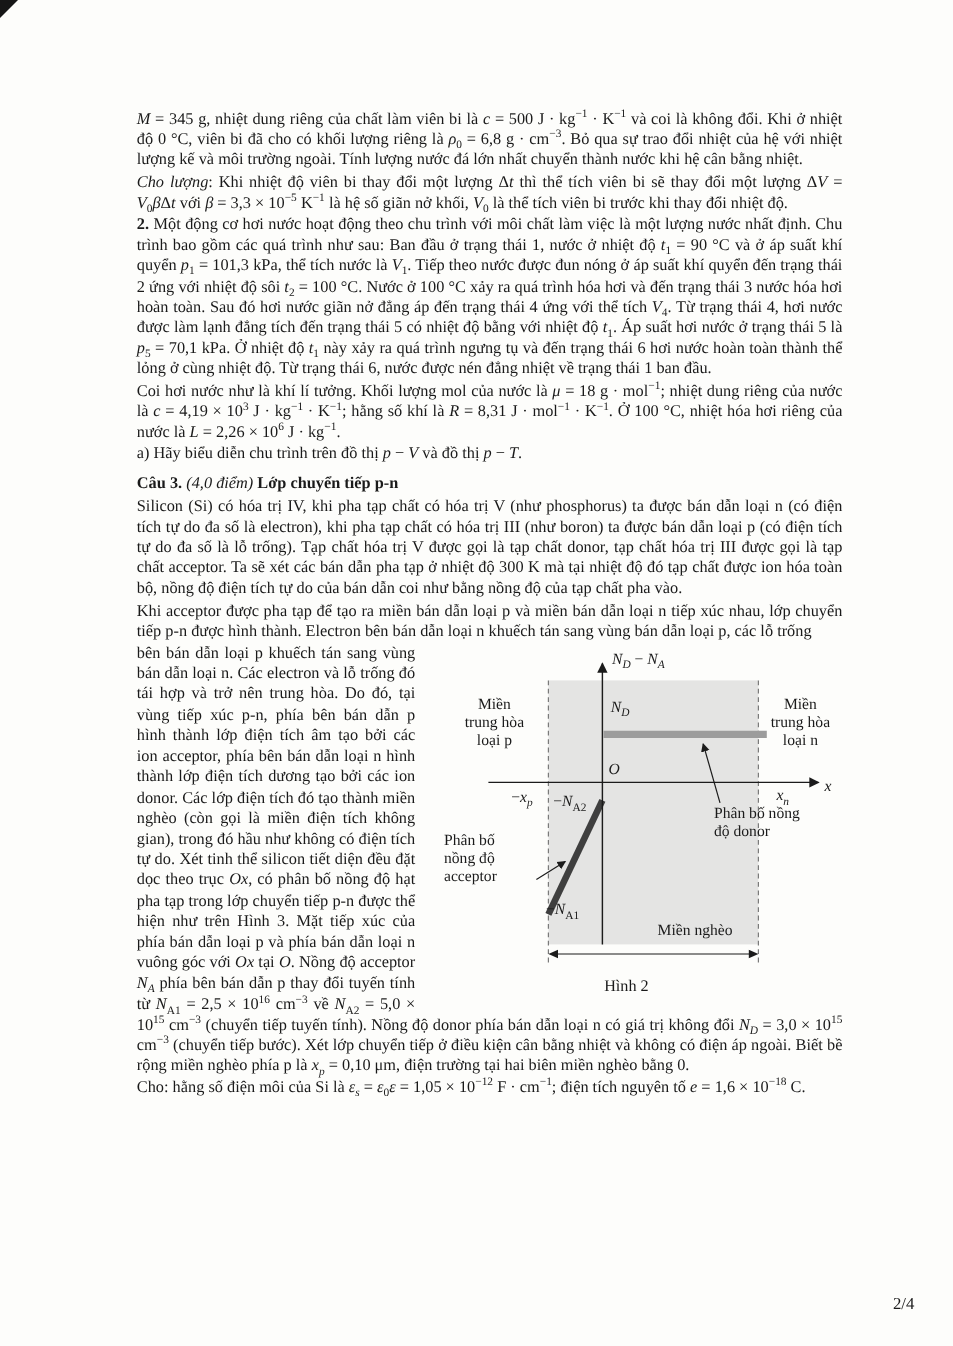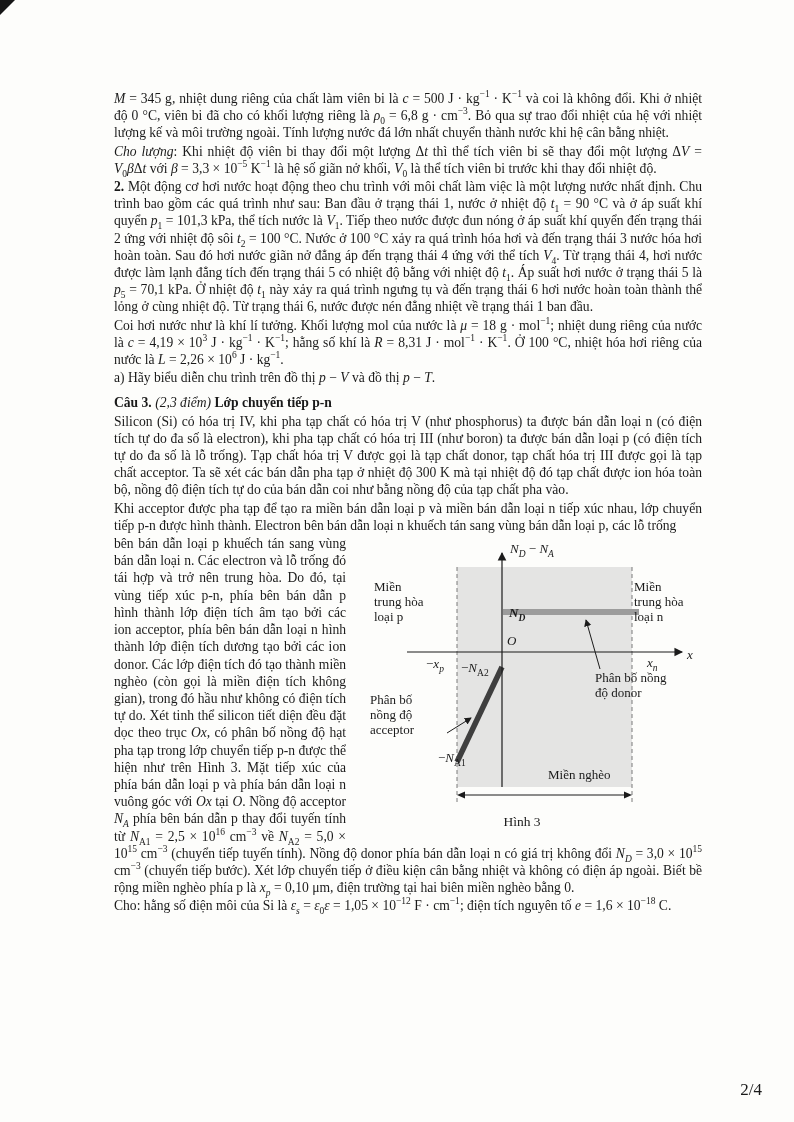--- a/index.html
+++ b/index.html
@@ -24,38 +24,38 @@
   sup, sub { font-size: 9.5px; line-height: 0; }
   .fig {
     float: right; width: 350px; height: 300px; position: relative;
     margin: 2px 0 2px 6px;
   }
   .fig svg { position: absolute; left: 0; top: 0; }
   .flabel {
     position: absolute; font-size: 13px; line-height: 15px;
     white-space: pre-line; text-align: left;
   }
-  .flabel.center { text-align: left; }
+  .flabel.center { text-align: center; }
   .figcap { position: absolute; left: 0; right: 10px; top: 276px; text-align: center; font-size: 13.5px; }
-  .pageno { position: absolute; left: 0; top: 1080px; width: 762px; text-align: right; font-size: 17px; }
+  .pageno { position: absolute; left: 0; top: 1080px; width: 762px; text-align: right; font-size: 14px; }
 </style>
 </head>
 <body>
 
 <div class="corner-artifact"></div>
 
 <div class="sheet">
 
   <div class="para"><i>M</i> = 345 g, nhiệt dung riêng của chất làm viên bi là <i>c</i> = 500 J · kg<sup>−1</sup> · K<sup>−1</sup> và coi là không đổi. Khi ở nhiệt độ 0 °C, viên bi đã cho có khối lượng riêng là <i>ρ</i><sub>0</sub> = 6,8 g · cm<sup>−3</sup>. Bỏ qua sự trao đổi nhiệt của hệ với nhiệt lượng kế và môi trường ngoài. Tính lượng nước đá lớn nhất chuyển thành nước khi hệ cân bằng nhiệt.</div>
   <div class="para"><i>Cho lượng</i>: Khi nhiệt độ viên bi thay đổi một lượng Δ<i>t</i> thì thể tích viên bi sẽ thay đổi một lượng Δ<i>V</i> = <i>V</i><sub>0</sub><i>β</i>Δ<i>t</i> với <i>β</i> = 3,3 × 10<sup>−5</sup> K<sup>−1</sup> là hệ số giãn nở khối, <i>V</i><sub>0</sub> là thể tích viên bi trước khi thay đổi nhiệt độ.</div>
   <div class="para"><b>2.</b> Một động cơ hơi nước hoạt động theo chu trình với môi chất làm việc là một lượng nước nhất định. Chu trình bao gồm các quá trình như sau: Ban đầu ở trạng thái 1, nước ở nhiệt độ <i>t</i><sub>1</sub> =  90 °C và ở áp suất khí quyển <i>p</i><sub>1</sub> =  101,3 kPa, thể tích nước là <i>V</i><sub>1</sub>. Tiếp theo nước được đun nóng ở áp suất khí quyển đến trạng thái 2 ứng với nhiệt độ sôi <i>t</i><sub>2</sub> =  100 °C. Nước ở 100 °C xảy ra quá trình hóa hơi và đến trạng thái 3 nước hóa hơi hoàn toàn. Sau đó hơi nước giãn nở đẳng áp đến trạng thái 4 ứng với thể tích <i>V</i><sub>4</sub>. Từ trạng thái 4, hơi nước được làm lạnh đẳng tích đến trạng thái 5 có nhiệt độ bằng với nhiệt độ <i>t</i><sub>1</sub>. Áp suất hơi nước ở trạng thái 5 là <i>p</i><sub>5</sub> =  70,1 kPa. Ở nhiệt độ <i>t</i><sub>1</sub> này xảy ra quá trình ngưng tụ và đến trạng thái 6 hơi nước hoàn toàn thành thể lỏng ở cùng nhiệt độ. Từ trạng thái 6, nước được nén đẳng nhiệt về trạng thái 1 ban đầu.</div>
   <div class="para">Coi hơi nước như là khí lí tưởng. Khối lượng mol của nước là <i>μ</i> = 18 g · mol<sup>−1</sup>; nhiệt dung riêng của nước là <i>c</i> = 4,19 × 10<sup>3</sup> J · kg<sup>−1</sup> · K<sup>−1</sup>; hằng số khí là <i>R</i> = 8,31 J · mol<sup>−1</sup> · K<sup>−1</sup>. Ở 100 °C, nhiệt hóa hơi riêng của nước là <i>L</i> = 2,26 × 10<sup>6</sup> J · kg<sup>−1</sup>.</div>
   <div class="para">a) Hãy biểu diễn chu trình trên đồ thị <i>p</i> − <i>V</i> và đồ thị <i>p</i> − <i>T</i>.</div>
 
-  <div class="para heading"><b>Câu 3.</b> <i>(2,3 điểm)</i> <b>Lớp chuyển tiếp p-n</b></div>
+  <div class="para heading"><b>Câu 3.</b> <i>(4,0 điểm)</i> <b>Lớp chuyển tiếp p-n</b></div>
   <div class="para">Silicon (Si) có hóa trị IV, khi pha tạp chất có hóa trị V (như phosphorus) ta được bán dẫn loại n (có điện tích tự do đa số là electron), khi pha tạp chất có hóa trị III (như boron) ta được bán dẫn loại p (có điện tích tự do đa số là lỗ trống). Tạp chất hóa trị V được gọi là tạp chất donor, tạp chất hóa trị III được gọi là tạp chất acceptor. Ta sẽ xét các bán dẫn pha tạp ở nhiệt độ 300 K mà tại nhiệt độ đó tạp chất được ion hóa toàn bộ, nồng độ điện tích tự do của bán dẫn coi như bằng nồng độ của tạp chất pha vào.</div>
   <div class="para">Khi acceptor được pha tạp để tạo ra miền bán dẫn loại p và miền bán dẫn loại n tiếp xúc nhau, lớp chuyển tiếp p-n được hình thành. Electron bên bán dẫn loại n khuếch tán sang vùng bán dẫn loại p, các lỗ trống</div>
 
   <div class="fig">
     <svg width="350" height="272" viewBox="0 0 350 272">
       <defs>
         <marker id="arr" viewBox="0 0 10 10" refX="7" refY="5" markerWidth="9" markerHeight="9" orient="auto">
           <path d="M0,1 L8,5 L0,9 z" fill="#1b1b1b"></path>
         </marker>
       </defs>
@@ -80,34 +80,34 @@
       <polygon points="280,258 272,254.5 272,261.5" fill="#1b1b1b"></polygon>
     </svg>
 
     <div class="flabel" style="left:158px; top:4px;"><i>N<sub>D</sub></i> − <i>N<sub>A</sub></i></div>
     <div class="flabel center" style="left:22px; top:42px; width:76px;">Miền
 trung hòa
 loại p</div>
     <div class="flabel center" style="left:282px; top:42px; width:66px;">Miền
 trung hòa
 loại n</div>
-    <div class="flabel" style="left:157px; top:68px;font-weight:bold;"><i>N<sub>D</sub></i></div>
+    <div class="flabel" style="left:157px; top:44px;"><i>N<sub>D</sub></i></div>
     <div class="flabel" style="left:155px; top:96px;"><i>O</i></div>
     <div class="flabel" style="left:74px; top:119px;">−<i>x<sub>p</sub></i></div>
     <div class="flabel" style="left:263px; top:118px;margin-left:32px;"><i>x<sub>n</sub></i></div>
     <div class="flabel" style="left:335px; top:110px;"><i>x</i></div>
     <div class="flabel" style="left:109px; top:123px;">−<i>N</i><sub>A2</sub></div>
-    <div class="flabel" style="left:86px; top:213px;">−<i>N</i><sub>A1</sub></div>
+    <div class="flabel" style="left:103px; top:213px;">−<i>N</i><sub>A1</sub></div>
     <div class="flabel" style="left:18px; top:155px;">Phân bố
 nồng độ
 acceptor</div>
     <div class="flabel" style="left:243px; top:133px;">Phân bố nồng
 độ donor</div>
     <div class="flabel" style="left:196px; top:230px;">Miền nghèo</div>
-    <div class="figcap">Hình 3</div>
+    <div class="figcap">Hình 2</div>
   </div>
 
   <div class="para">bên bán dẫn loại p khuếch tán sang vùng bán dẫn loại n. Các electron và lỗ trống đó tái hợp và trở nên trung hòa. Do đó, tại vùng tiếp xúc p-n, phía bên bán dẫn p hình thành lớp điện tích âm tạo bởi các ion acceptor, phía bên bán dẫn loại n hình thành lớp điện tích dương tạo bởi các ion donor. Các lớp điện tích đó tạo thành miền nghèo (còn gọi là miền điện tích không gian), trong đó hầu như không có điện tích tự do. Xét tinh thể silicon tiết diện đều đặt dọc theo trục <i>Ox</i>, có phân bố nồng độ hạt pha tạp trong lớp chuyển tiếp p-n được thể hiện như trên Hình 3. Mặt tiếp xúc của phía bán dẫn loại p và phía bán dẫn loại n vuông góc với <i>Ox</i> tại <i>O</i>. Nồng độ acceptor <i>N<sub>A</sub></i> phía bên bán dẫn p thay đổi tuyến tính từ <i>N</i><sub>A1</sub> = 2,5 × 10<sup>16</sup> cm<sup>−3</sup> về <i>N</i><sub>A2</sub> = 5,0 × 10<sup>15</sup> cm<sup>−3</sup> (chuyển tiếp tuyến tính). Nồng độ donor phía bán dẫn loại n có giá trị không đổi <i>N<sub>D</sub></i> = 3,0 × 10<sup>15</sup> cm<sup>−3</sup> (chuyển tiếp bước). Xét lớp chuyển tiếp ở điều kiện cân bằng nhiệt và không có điện áp ngoài. Biết bề rộng miền nghèo phía p là <i>x<sub>p</sub></i> = 0,10 μm, điện trường tại hai biên miền nghèo bằng 0.</div>
   <div class="para">Cho: hằng số điện môi của Si là <i>ε<sub>s</sub></i> = <i>ε</i><sub>0</sub><i>ε</i> = 1,05 × 10<sup>−12</sup> F · cm<sup>−1</sup>; điện tích nguyên tố <i>e</i> = 1,6 × 10<sup>−18</sup> C.</div>
 
 </div>
 
 <div class="pageno">2/4</div>
 
 </body></html>

